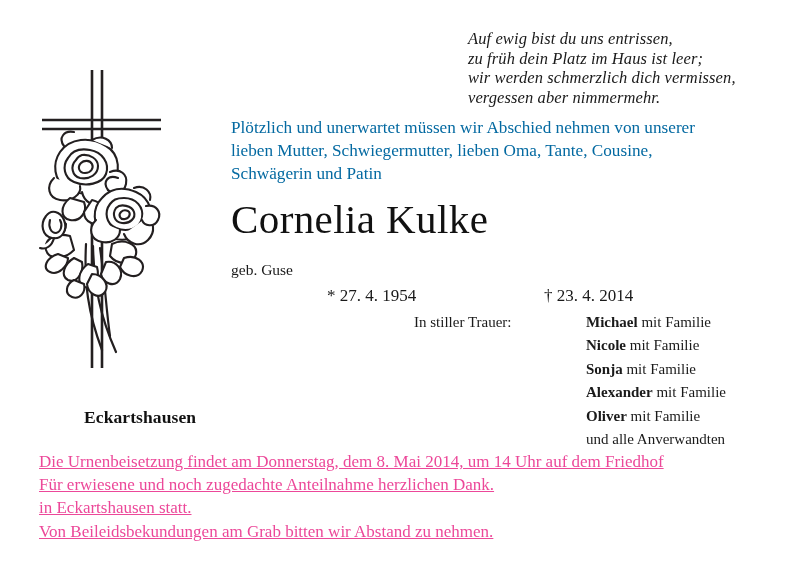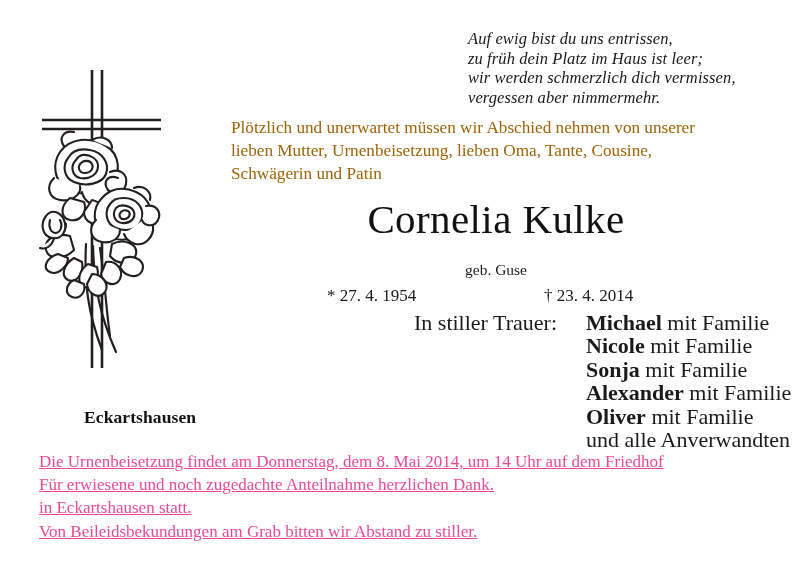--- a/index.html
+++ b/index.html
@@ -58,31 +58,31 @@
   #poem .pline { white-space: nowrap; }
 
   
   #intro {
     position: absolute;
     left: 231px;
     top: 116px;
     width: 530px;
     font-size: 17.2px;
     line-height: 23.2px;
-    color: #a16207;
+    color: #0369a1;
   }
   #intro .iline { white-space: nowrap; }
 
   
   #nameblock {
     position: absolute;
     left: 231px;
     top: 196px;
     width: 530px;
-    text-align: center;
+    text-align: left;
   }
   #deceased-name {
     font-size: 41px;
     line-height: 46px;
     letter-spacing: 0.4px;
     font-weight: normal;
     color: #111111;
   }
   #maiden-name {
     font-size: 15.5px;
@@ -108,21 +108,21 @@
     left: 313px;
     top: 0;
     white-space: nowrap;
   }
 
   
   #mourners {
     position: absolute;
     left: 414px;
     top: 311px;
-    font-size: 22px;
+    font-size: 15px;
     line-height: 23.4px;
     color: #1a1a1a;
   }
   #mourners-label {
     position: absolute;
     left: 0;
     top: 0;
     white-space: nowrap;
   }
   #mourners-list {
@@ -225,21 +225,21 @@
 
     <div id="poem">
       <div class="pline">Auf ewig bist du uns entrissen,</div>
       <div class="pline">zu früh dein Platz im Haus ist leer;</div>
       <div class="pline">wir werden schmerzlich dich vermissen,</div>
       <div class="pline">vergessen aber nimmermehr.</div>
     </div>
 
     <div id="intro">
       <div class="iline">Plötzlich und unerwartet müssen wir Abschied nehmen von unserer</div>
-      <div class="iline">lieben Mutter, Urnenbeisetzung, lieben Oma, Tante, Cousine,</div>
+      <div class="iline">lieben Mutter, Schwiegermutter, lieben Oma, Tante, Cousine,</div>
       <div class="iline">Schwägerin und Patin</div>
     </div>
 
     <div id="nameblock">
       <div id="deceased-name">Cornelia Kulke</div>
       <div id="maiden-name">geb. Guse</div>
       <div id="dates">
         <span class="birth">* 27. 4. 1954</span>
         <span class="death">† 23. 4. 2014</span>
       </div>
@@ -266,17 +266,17 @@
         <div class="mline">und alle Anverwandten</div>
       </div>
     </div>
 
     <div id="place">Eckartshausen</div>
 
     <div id="footer">
       <div class="fline">Die Urnenbeisetzung findet am Donnerstag, dem 8. Mai 2014, um 14 Uhr auf dem Friedhof</div>
       <div class="fline">Für erwiesene und noch zugedachte Anteilnahme herzlichen Dank.</div>
       <div class="fline">in Eckartshausen statt.</div>
-      <div class="fline">Von Beileidsbekundungen am Grab bitten wir Abstand zu stiller.</div>
+      <div class="fline">Von Beileidsbekundungen am Grab bitten wir Abstand zu nehmen.</div>
     </div>
 
   </div>
 </div>
 
 </body></html>

